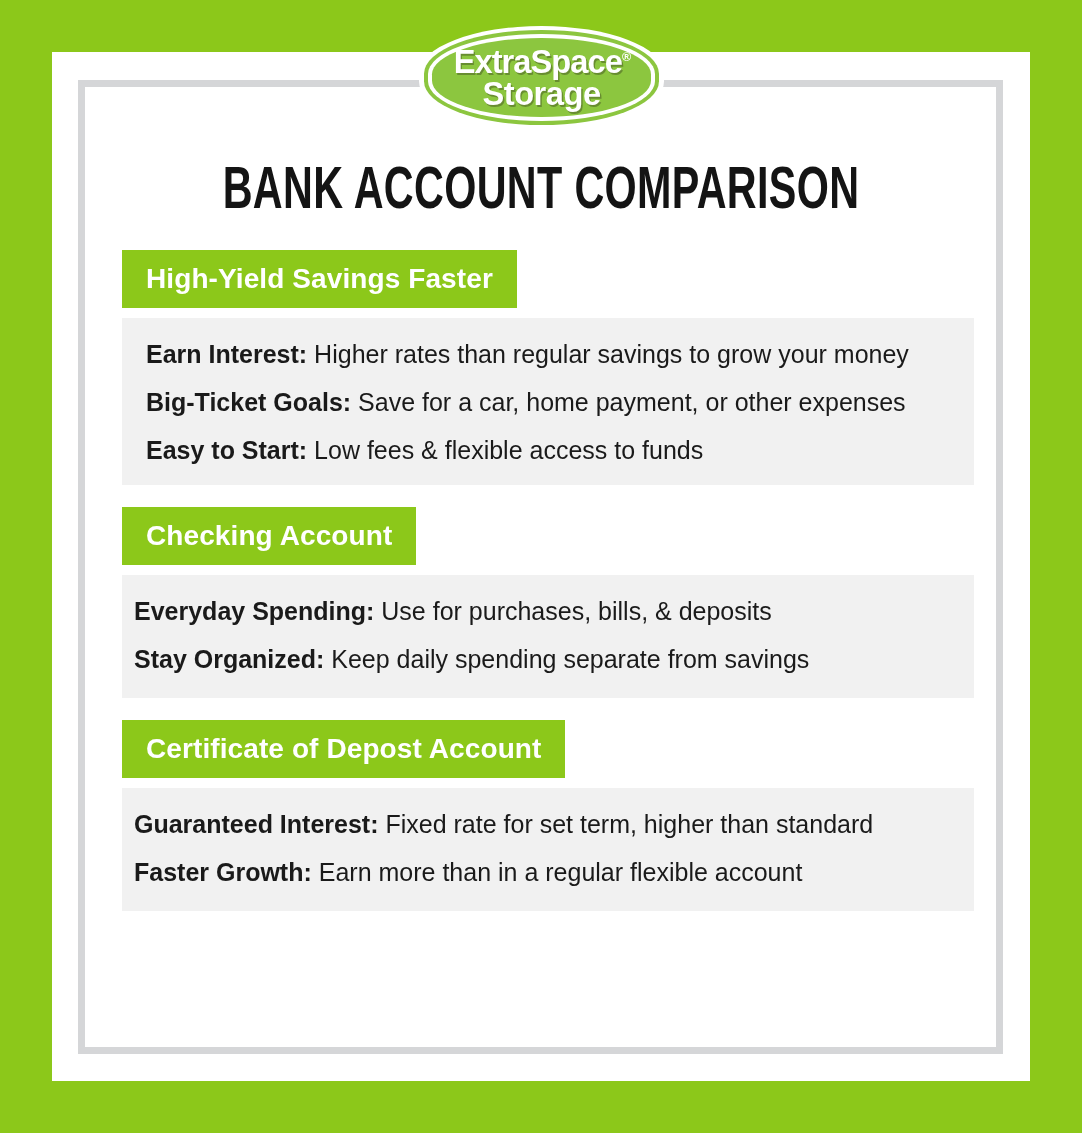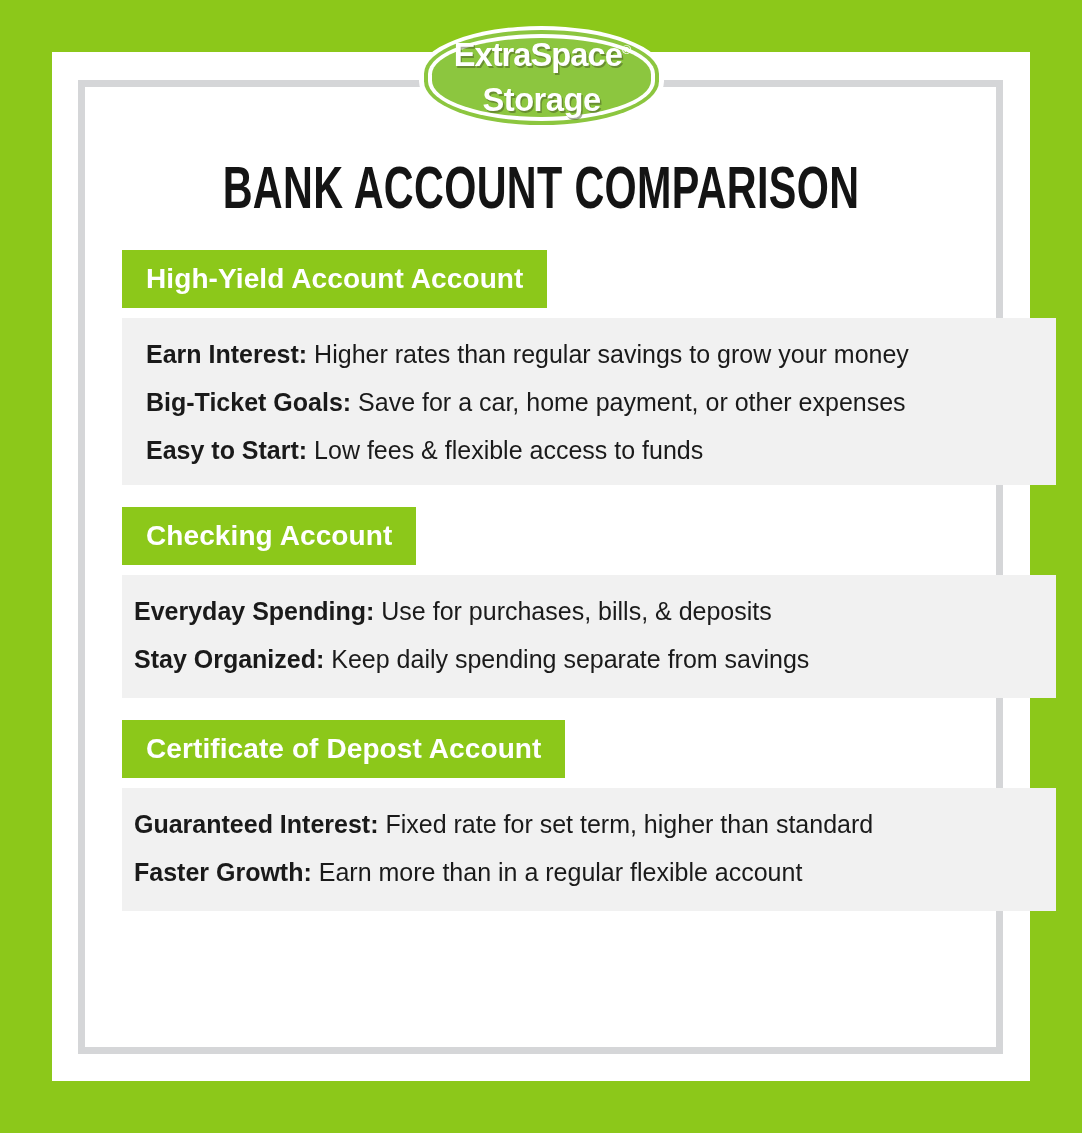--- a/index.html
+++ b/index.html
@@ -50,21 +50,21 @@
     left:9px;top:8px;right:9px;bottom:8px;
     background:#ffffff;
     border-radius:50% / 46%;
   }
   .logo-fill{
     position:absolute;
     left:13px;top:12px;right:13px;bottom:12px;
     background:#8CC63F;
     border-radius:50% / 46%;
     display:flex;flex-direction:column;
-    align-items:center;justify-content:space-between;
+    align-items:center;justify-content:center;
   }
   .logo-line1{
     position:relative;
     color:#ffffff;
     font-weight:bold;
     font-size:34px;
     letter-spacing:-1px;
     line-height:0.98;
     text-shadow:1.5px 1.5px 0 rgba(60,70,30,.45);
     transform:scaleX(0.96);
@@ -118,21 +118,21 @@
     font-weight:bold;
     font-size:28px;
     line-height:58px;
     height:58px;
     padding:0 24px;
     letter-spacing:0.1px;
     white-space:nowrap;
   }
   .sec-body{
     background:#F1F1F1;
-    width:934px;
+    width:852px;
     box-sizing:border-box;
     padding:24px 24px 22px 24px;
     margin-top:10px;
   }
   .sec-body.tight{ padding-bottom:26px;padding-left:12px; }
   .line{
     font-size:25px;
     line-height:25px;
     color:#1a1a1a;
     margin-bottom:23px;
@@ -158,21 +158,21 @@
     </div>
     <div class="logo-line2">Storage</div>
   </div>
 </div>
 
 <div class="page-title">BANK ACCOUNT COMPARISON</div>
 
 <div class="sections">
 
   <div class="section">
-    <div class="sec-header">High-Yield Account Account</div>
+    <div class="sec-header">High-Yield Savings Faster</div>
     <div class="sec-body">
       <div class="line"><b>Earn Interest:</b><span class="rest"> Higher rates than regular savings to grow your money</span></div>
       <div class="line"><b>Big-Ticket Goals:</b><span class="rest"> Save for a car, home payment, or other expenses</span></div>
       <div class="line"><b>Easy to Start:</b><span class="rest"> Low fees &amp; flexible access to funds</span></div>
     </div>
   </div>
 
   <div class="section">
     <div class="sec-header">Checking Account</div>
     <div class="sec-body tight">

